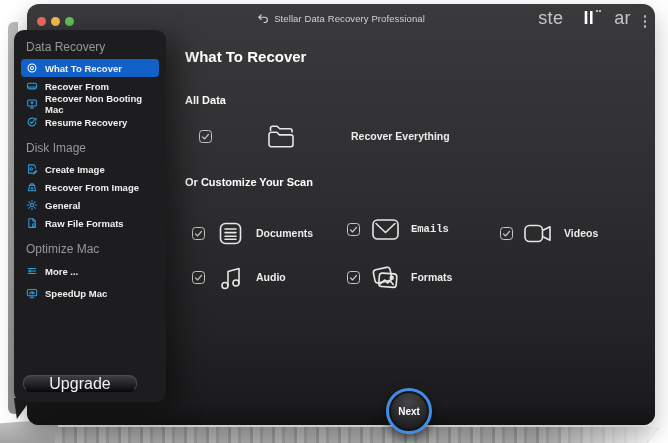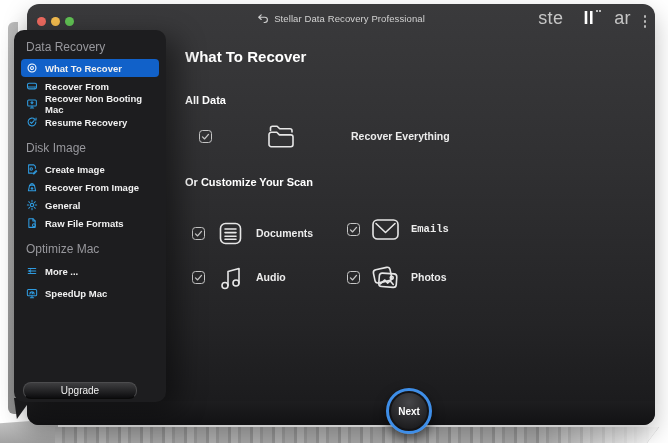--- a/index.html
+++ b/index.html
@@ -54,21 +54,21 @@
   .side-item { display:flex; align-items:center; gap:7px; height:18px; padding:0 5px;
     border-radius:4px; color:#f1f1f1; font-size:9.5px; font-weight:700; cursor:default; }
   .side-item .icn { width:12px; height:12px; color:#2f9be0; flex:0 0 auto; display:flex; }
   .side-item.selected { background:#1161c9; }
   .side-item.selected .icn { color:#ffffff; }
   .side-item.tall { height:20px; }
   .side-item.tall.first-tall { margin-top:2px; }
   .upgrade-btn { position:absolute; left:9px; top:345px; width:114px; height:17px;
     border-radius:8px; background:linear-gradient(180deg,#3e3e40,#0c0c0e);
     border:1px solid #4c4c4e; border-bottom-color:#0a0a0a;
-    color:#f0f0f0; font-size:10px; display:flex; align-items:center; justify-content:center;margin-top:7px; }
+    color:#f0f0f0; font-size:16px; display:flex; align-items:center; justify-content:center; }
 
   
   .page-title { position:absolute; left:158px; top:44px; color:#ffffff;
     font-size:15px; font-weight:700; }
   .sub-head { position:absolute; left:158px; color:#ffffff; font-size:11px; font-weight:700; }
   .cell { position:absolute; display:flex; align-items:center; }
   .cb { width:13px; height:13px; border:1.5px solid #c7c7c7; border-radius:3.5px;
     display:flex; align-items:center; justify-content:center; flex:0 0 auto; }
   .iconbox { width:32px; display:flex; align-items:center; justify-content:center;
     margin-left:9px; color:#e6e6e6; }
@@ -164,20 +164,34 @@
       </span>
       <span class="iconbox">
         <svg width="29" height="23" viewBox="0 0 29 23" fill="none" stroke="currentColor" stroke-width="1.6" stroke-linecap="round" stroke-linejoin="round">
           <rect x="2" y="2" width="25" height="19" rx="4.5"></rect>
           <polyline points="5,5.5 14.5,14.5 24,5.5"></polyline>
         </svg>
       </span>
       <span class="cell-label">Emails</span>
     </div>
 
+    <div class="cell" style="left:473px; top:210px; height:38px;">
+      <span class="cb">
+        <svg width="9" height="9" viewBox="0 0 12 12" fill="none" stroke="#c7c7c7" stroke-width="1.8" stroke-linecap="round" stroke-linejoin="round">
+            <polyline points="2,6.5 4.8,9.2 10,3.2"></polyline>
+          </svg>
+      </span>
+      <span class="iconbox">
+        <svg width="30" height="21" viewBox="0 0 30 21" fill="none" stroke="currentColor" stroke-width="1.6" stroke-linecap="round" stroke-linejoin="round">
+          <rect x="2" y="2.5" width="17.5" height="16" rx="4.5"></rect>
+          <path d="M20.5 7 27 3.8 v13.4 L20.5 14"></path>
+        </svg>
+      </span>
+      <span class="cell-label">Videos</span>
+    </div>
 
     <div class="cell" style="left:165px; top:254px; height:38px;">
       <span class="cb">
         <svg width="9" height="9" viewBox="0 0 12 12" fill="none" stroke="#c7c7c7" stroke-width="1.8" stroke-linecap="round" stroke-linejoin="round">
             <polyline points="2,6.5 4.8,9.2 10,3.2"></polyline>
           </svg>
       </span>
       <span class="iconbox">
         <svg width="23" height="27" viewBox="0 0 23 27" fill="none" stroke="currentColor" stroke-width="1.6" stroke-linecap="round" stroke-linejoin="round">
           <circle cx="6" cy="21.5" r="3"></circle>
@@ -199,21 +213,21 @@
           <g transform="rotate(-12 12 11)">
               <rect x="4" y="4.5" width="17" height="13.5" rx="3"></rect>
             </g>
           <g transform="rotate(4 18 17)">
             <rect x="9" y="9.5" width="17.5" height="13.5" rx="3"></rect>
             <circle cx="21.5" cy="13.5" r="1.5"></circle>
             <path d="M10.5 20.5 l4.3-4.3 2.9 2.9 2.4-2.4 3.4 3.4"></path>
           </g>
         </svg>
       </span>
-      <span class="cell-label">Photos</span>
+      <span class="cell-label">Formats</span>
     </div>
 
     <div class="next-btn">Next</div>
   </div>
 
   <div class="sidebar-tail"></div>
   <div class="sidebar">
 
     <div class="side-label first">Data Recovery</div>
 

